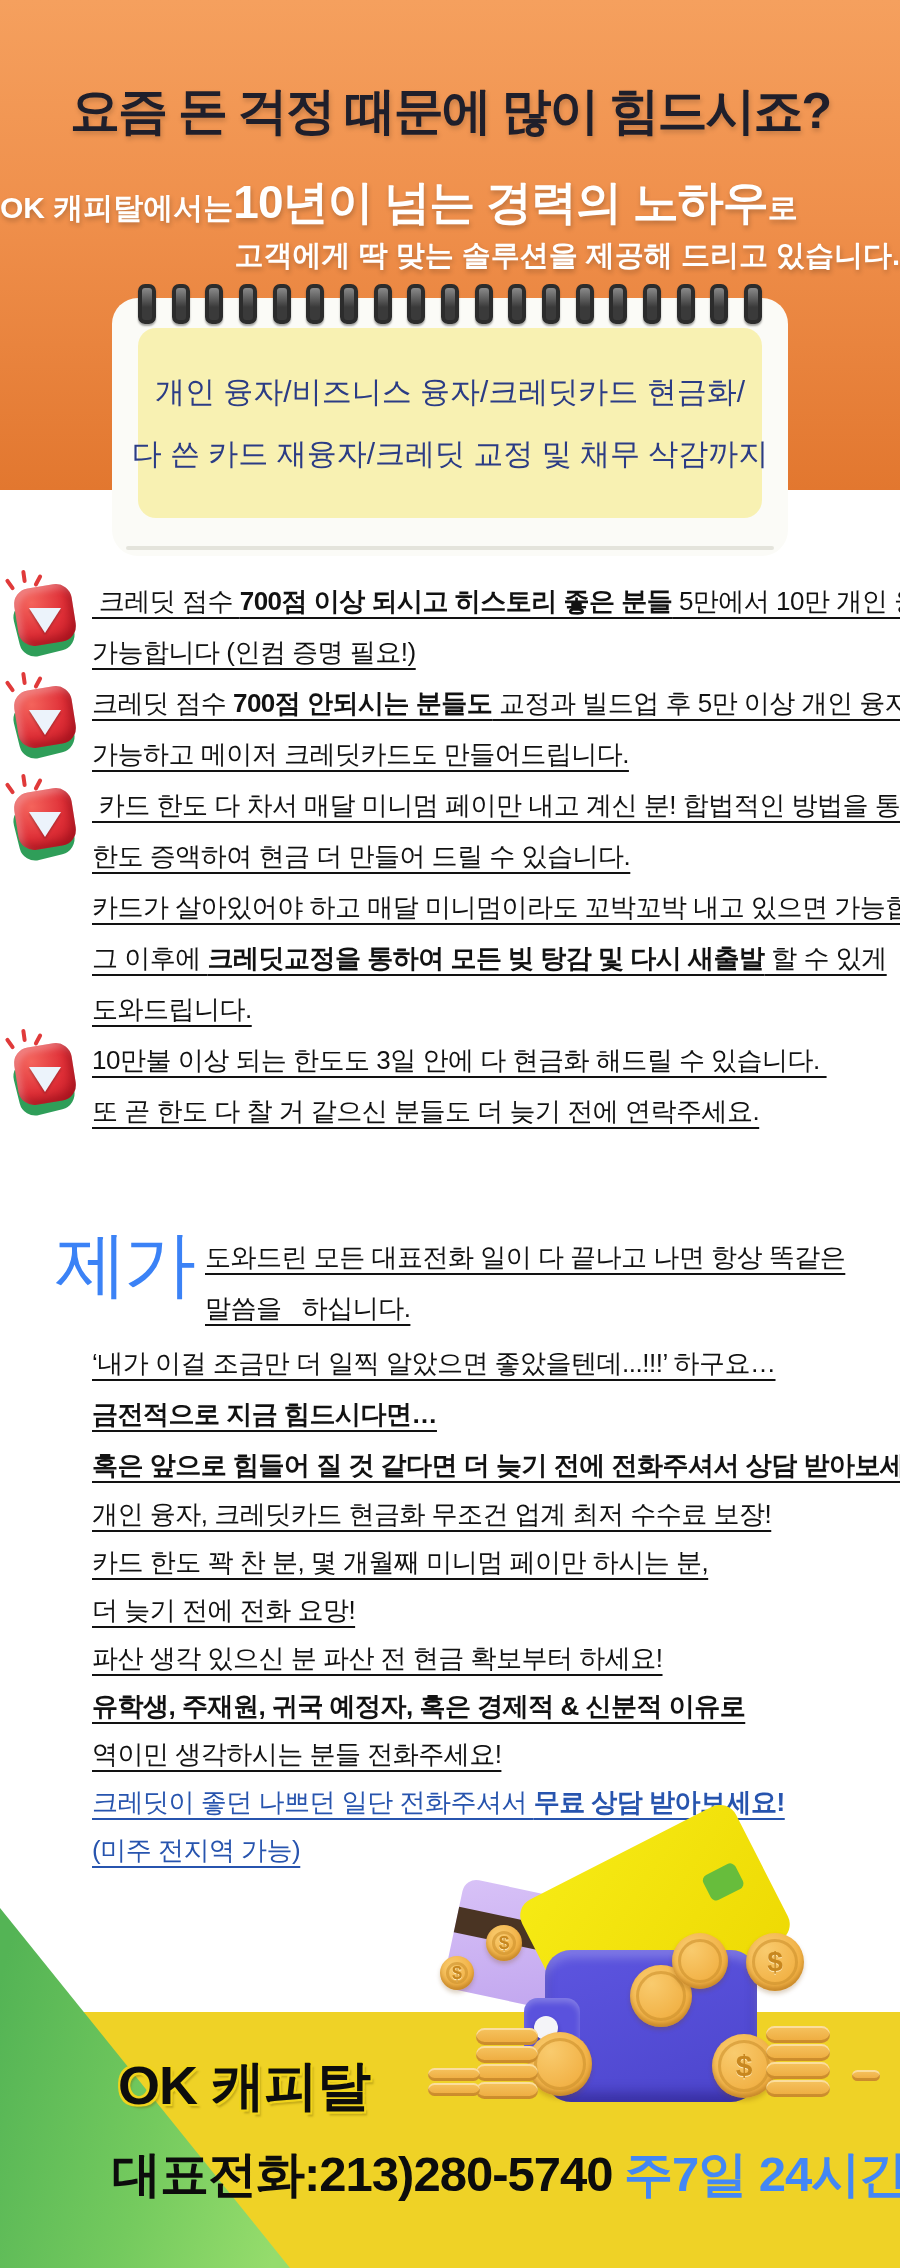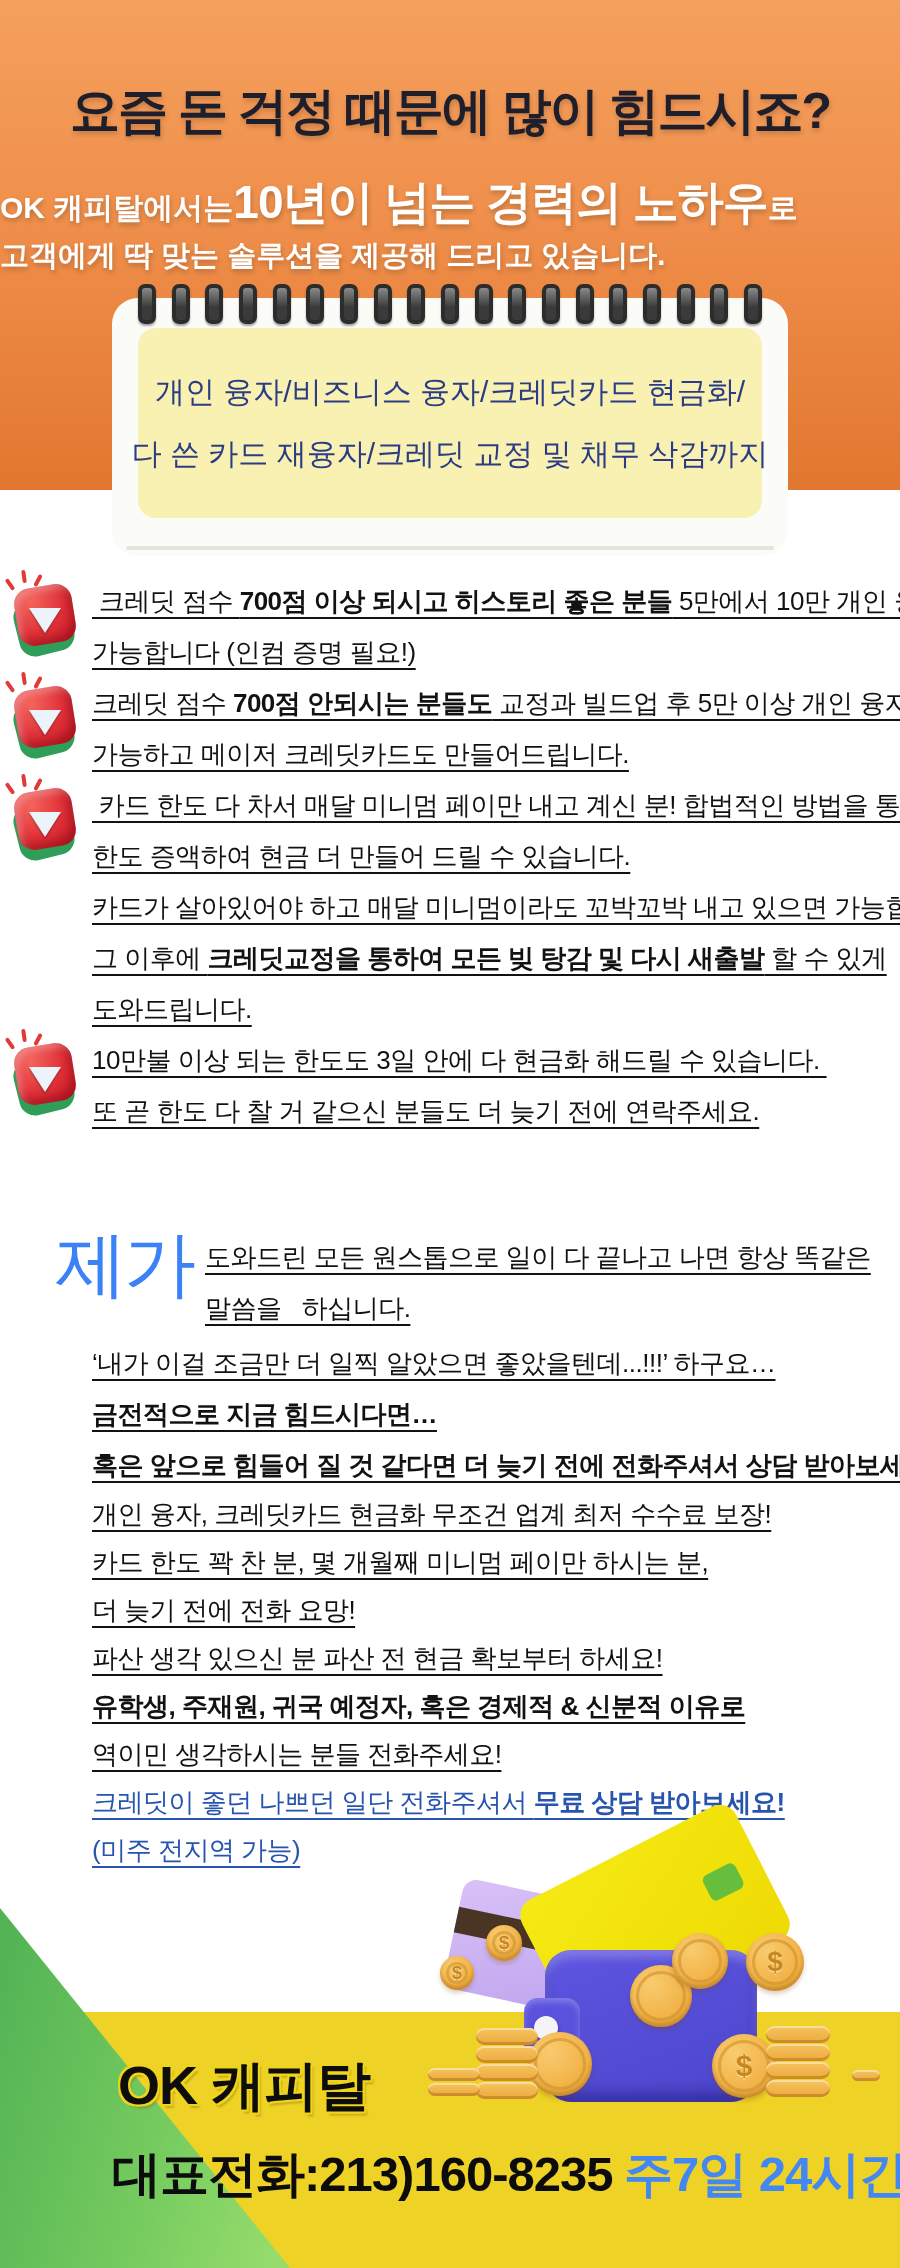--- a/index.html
+++ b/index.html
@@ -9,21 +9,21 @@
   
   .header{position:absolute;top:0;left:0;width:900px;height:490px;
           background:linear-gradient(180deg,#f5a05e 0%,#ef8f4b 45%,#e2772f 100%);}
   .main-title{position:absolute;top:78px;left:0;width:100%;text-align:center;
               font-size:50px;font-weight:900;letter-spacing:-2px;color:#1f1f2b;
               text-shadow:1px 3px 5px rgba(0,0,0,.18);white-space:pre;}
   .subtitle{position:absolute;top:172px;left:0;width:100%;text-align:left;color:#fff;
             text-shadow:1px 3px 5px rgba(0,0,0,.22);white-space:nowrap;}
   .subtitle .s-small{font-size:30px;font-weight:800;}
   .subtitle .s-big{font-size:46px;font-weight:800;letter-spacing:-1px;}
-  .tagline{position:absolute;top:236px;left:0;width:100%;text-align:left;color:#fff;
+  .tagline{position:absolute;top:236px;left:0;width:100%;text-align:right;color:#fff;
            font-size:29px;font-weight:800;text-shadow:1px 3px 5px rgba(0,0,0,.22);white-space:pre;}
 
   
   .notebook-card{position:absolute;top:298px;left:112px;width:676px;height:258px;z-index:2;
                  background:#fbfbf7;border-radius:26px;
                  box-shadow:0 10px 18px rgba(0,0,0,.18), inset 0 -10px 0 #ececе6;}
   .notebook-card::after{content:"";position:absolute;left:14px;right:14px;bottom:6px;height:4px;
                  background:#e4e4dc;border-radius:3px;}
   .spiral-rings{position:absolute;top:284px;left:138px;width:624px;display:flex;
                 justify-content:space-between;z-index:3;}
@@ -211,21 +211,21 @@
         <div class="txt-line"><span>10만불 이상 되는 한도도 3일 안에 다 현금화 해드릴 수 있습니다. </span></div>
         <div class="txt-line"><span>또 곧 한도 다 찰 거 같으신 분들도 더 늦기 전에 연락주세요.</span></div>
       </div>
     </div>
   </div>
 
 <div class="testimonial">
   <div class="t-row">
     <div class="lead-word">제가</div>
     <div class="lead-lines">
-      <div class="txt-line"><span>도와드린 모든 원스톱으로 일이 다 끝나고 나면 항상 똑같은</span></div>
+      <div class="txt-line"><span>도와드린 모든 대표전화 일이 다 끝나고 나면 항상 똑같은</span></div>
       <div class="txt-line"><span>말씀을   하십니다.</span></div>
     </div>
   </div>
   <div class="t-lines">
     <div class="txt-line"><span>‘내가 이걸 조금만 더 일찍 알았으면 좋았을텐데...!!!’ 하구요…</span></div>
     <div class="txt-line"><span class="seg-bold">금전적으로 지금 힘드시다면…</span></div>
     <div class="txt-line"><span class="seg-bold">혹은 앞으로 힘들어 질 것 같다면 더 늦기 전에 전화주셔서 상담 받아보세요!</span></div>
   </div>
 </div>
 
@@ -280,14 +280,14 @@
   <div class="disc" style="left:428px;top:2083px;width:52px;height:13px;"></div>
 
   <div class="disc" style="left:766px;top:2026px;width:64px;"></div>
   <div class="disc" style="left:766px;top:2044px;width:64px;"></div>
   <div class="disc" style="left:766px;top:2062px;width:64px;"></div>
   <div class="disc" style="left:766px;top:2080px;width:64px;"></div>
   <div class="disc" style="left:852px;top:2070px;width:28px;height:11px;"></div>
 </div>
 
 <div class="company-name">OK 캐피탈</div>
-<div class="phone-number">대표전화:213)160-8235</div>
+<div class="phone-number">대표전화:213)280-5740</div>
 <div class="business-hours">주7일 24시간</div>
 
 </body></html>

